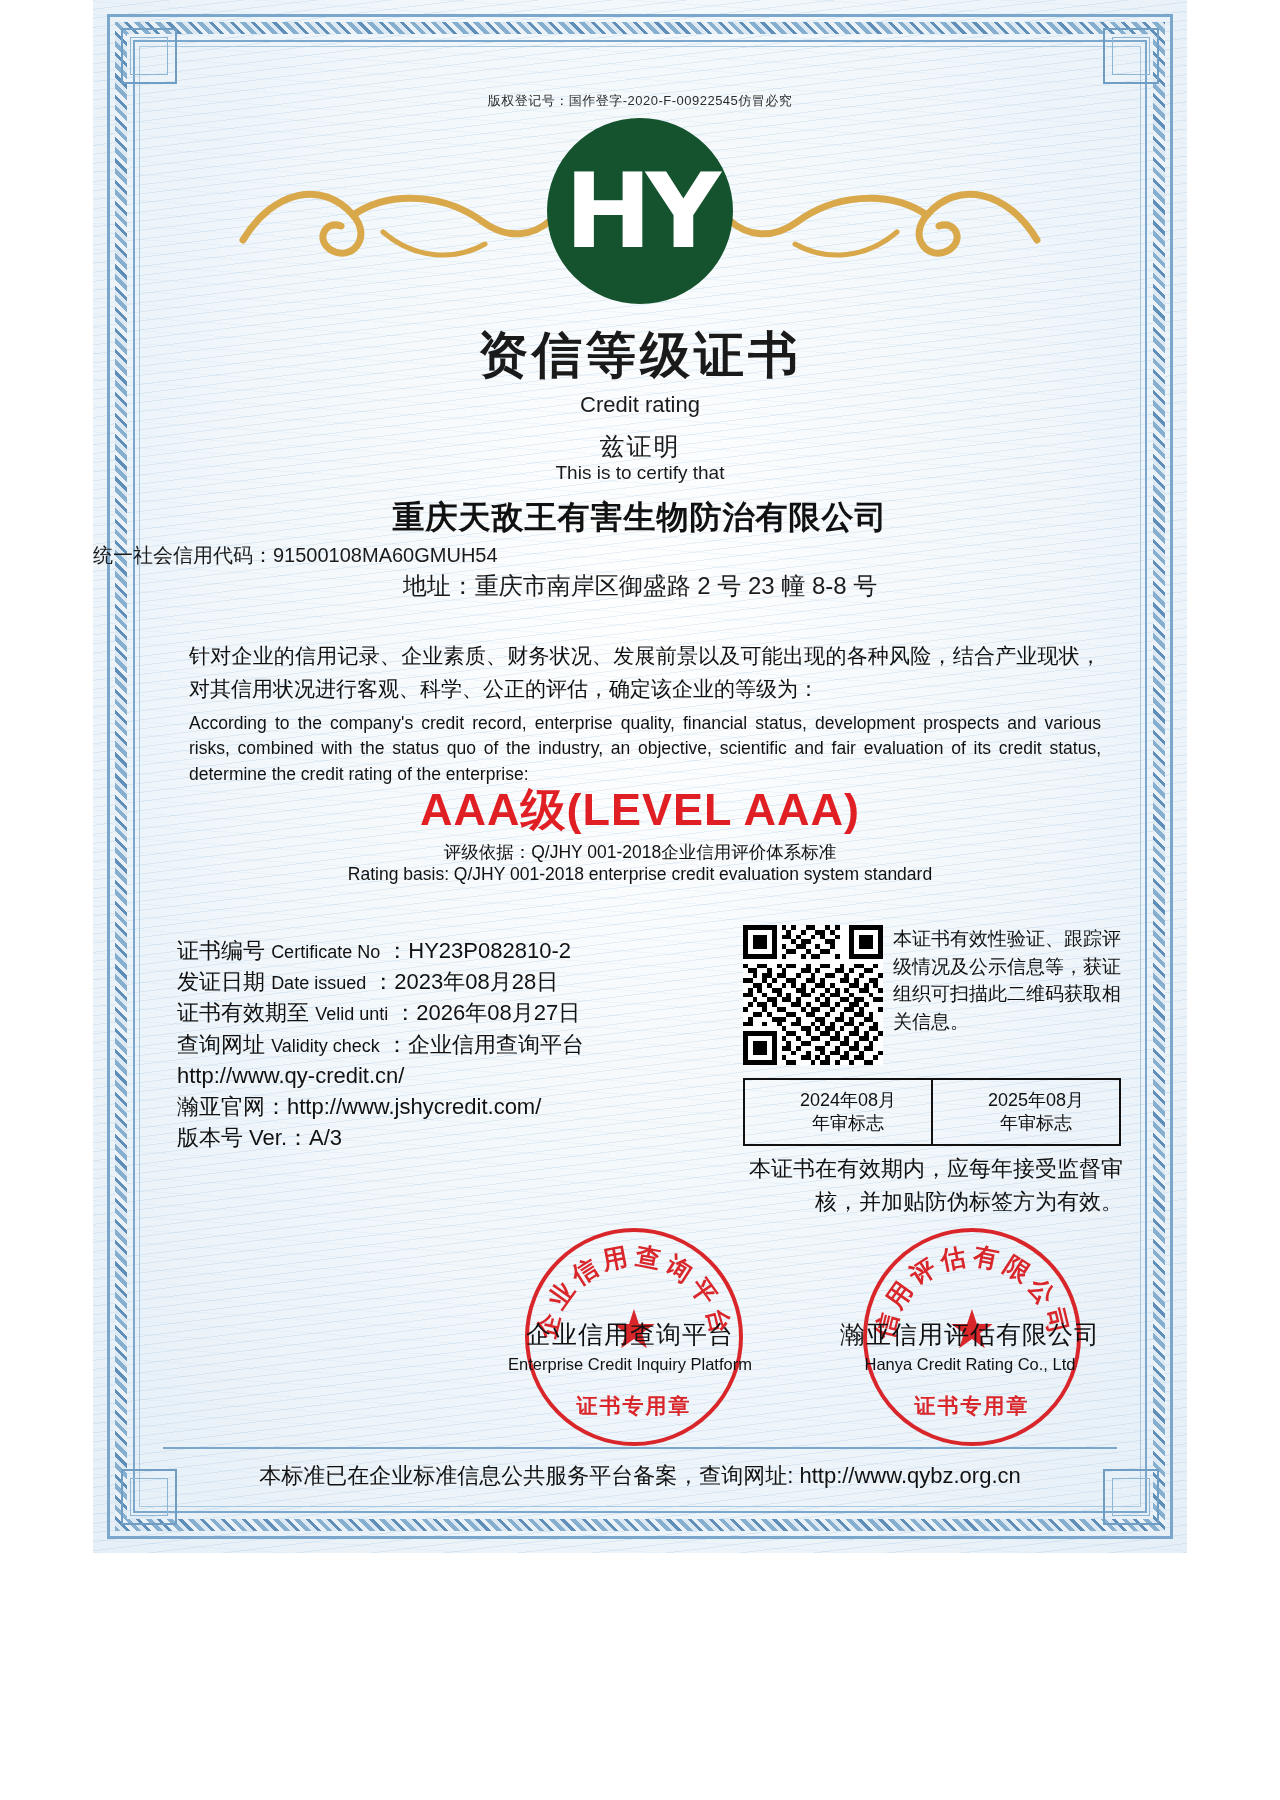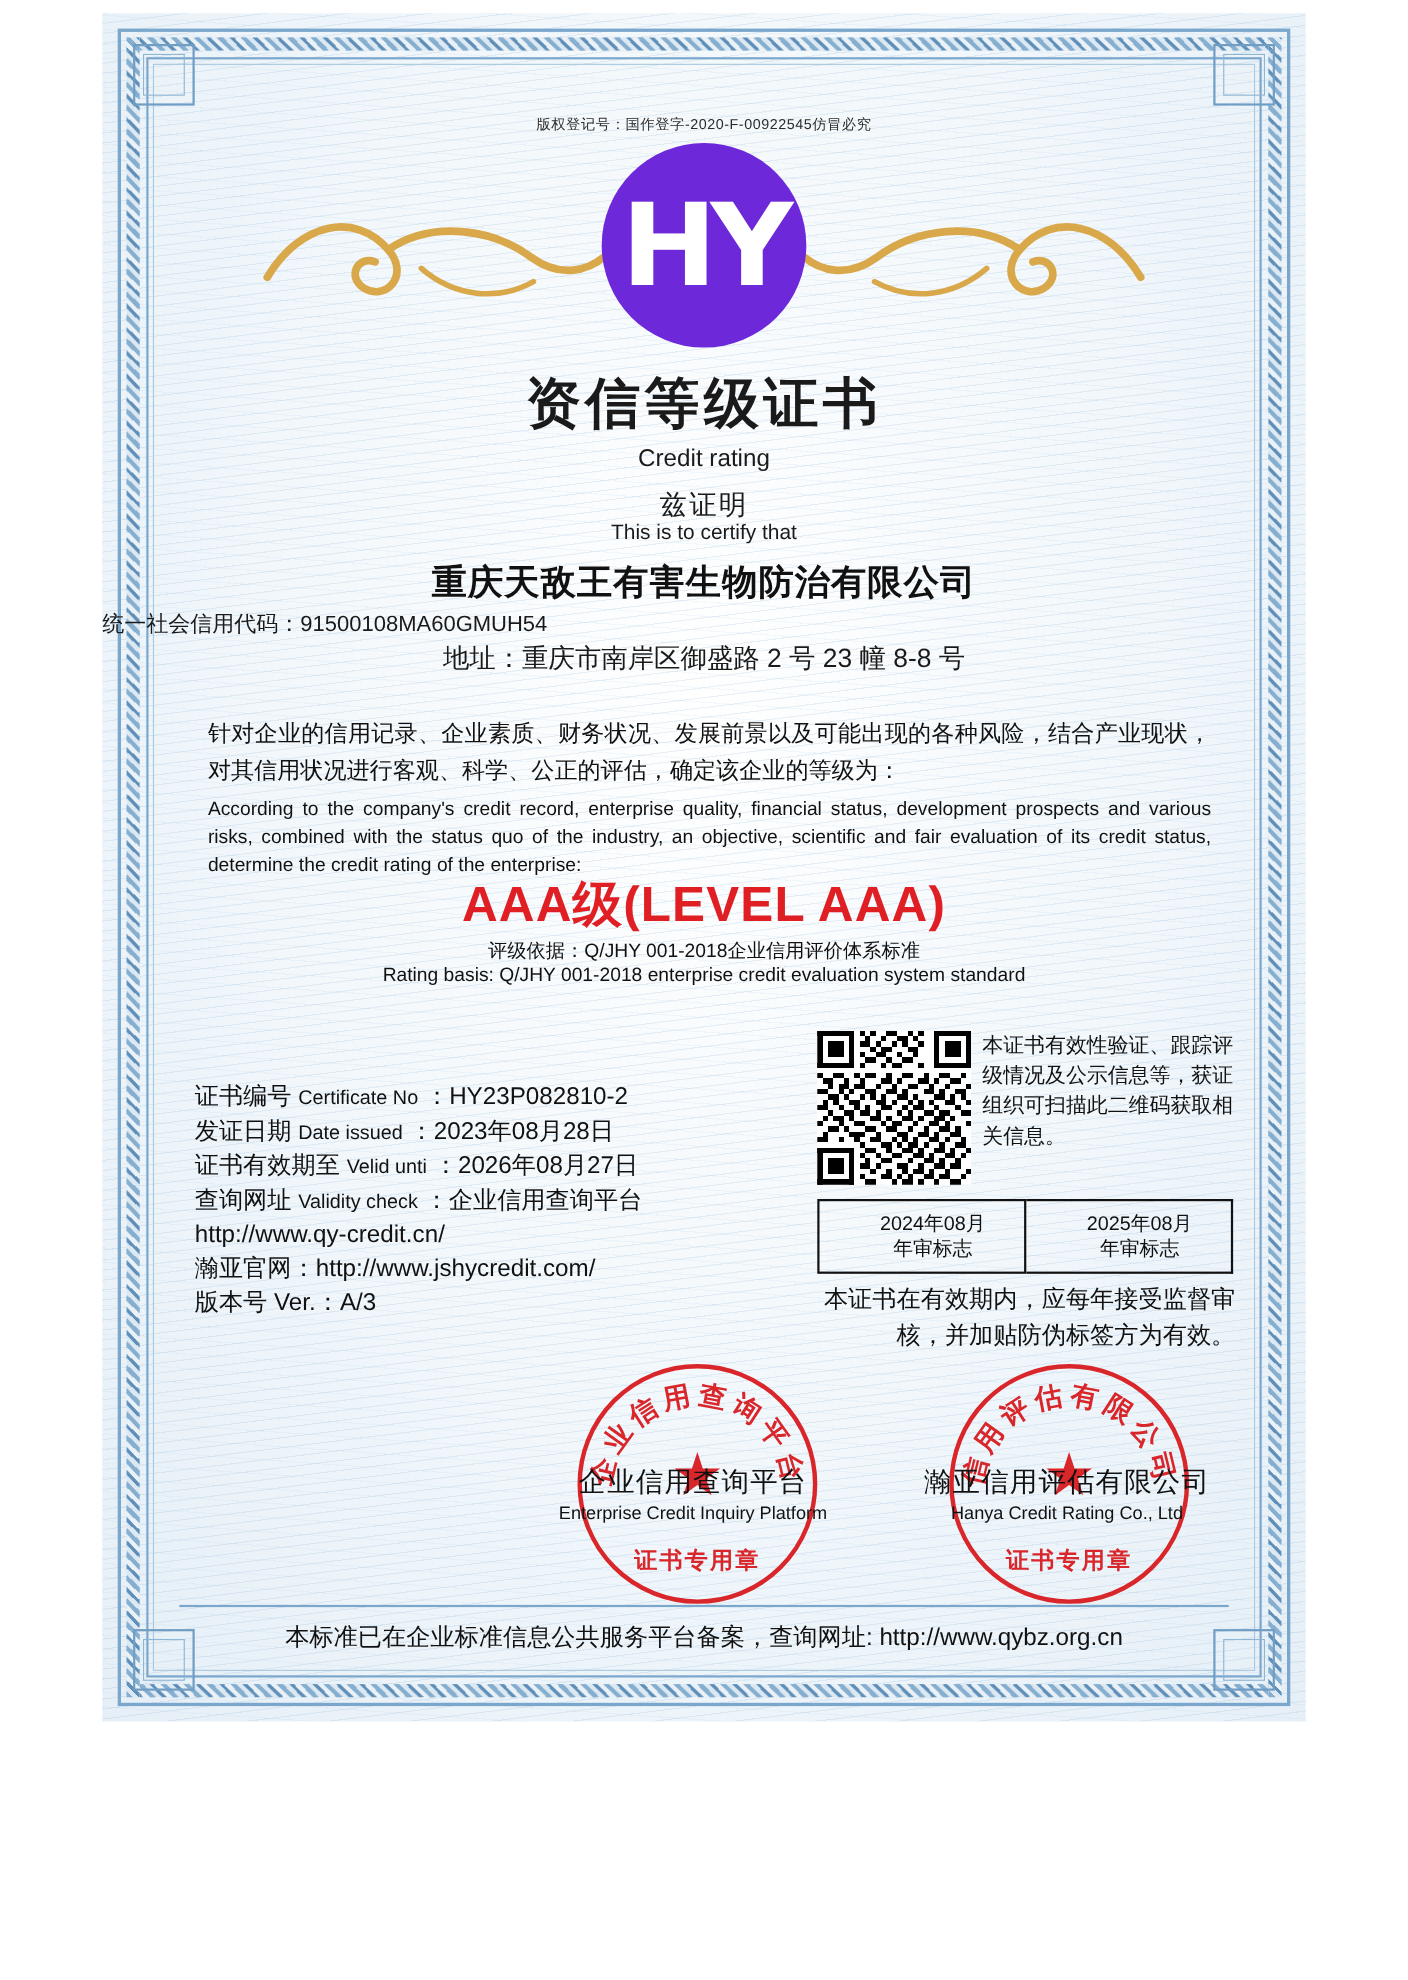--- a/index.html
+++ b/index.html
@@ -12,21 +12,21 @@
     height: 1800px;
     font-family: "Liberation Sans", sans-serif;
     overflow: hidden;
   }
 
   
   #certificate {
     position: relative;
     width: 1094px;
     height: 1553px;
-    margin: 12px auto;
+    margin: 0 auto;
     background: #f2f7fb;
     overflow: hidden;
   }
 
   
   .wave-bg {
     position: absolute;
     inset: 0;
     background:
       repeating-linear-gradient(
@@ -125,21 +125,21 @@
   .flourish.right { right: 140px; transform: scaleX(-1); }
 
   .logo-circle {
     position: absolute;
     left: 50%;
     transform: translateX(-50%);
     top: 0px;
     width: 186px;
     height: 186px;
     border-radius: 50%;
-    background: #6d28d9;
+    background: #14532d;
     display: flex;
     align-items: center;
     justify-content: center;
     color: #ffffff;
     font-size: 104px;
     font-weight: bold;
     letter-spacing: -6px;
     font-family: "DejaVu Sans", sans-serif;
   }
 
@@ -250,21 +250,21 @@
     top: 864px;
     left: 0; right: 0;
     text-align: center;
     font-size: 17.5px;
     color: #111;
   }
 
   
   .details {
     position: absolute;
-    top: 969px;
+    top: 935px;
     left: 84px;
     width: 540px;
     font-size: 22px;
     color: #111;
     line-height: 1.42;
   }
   .details .row { white-space: nowrap; }
   .details .lbl-en { font-size: 18px; }
 
   

